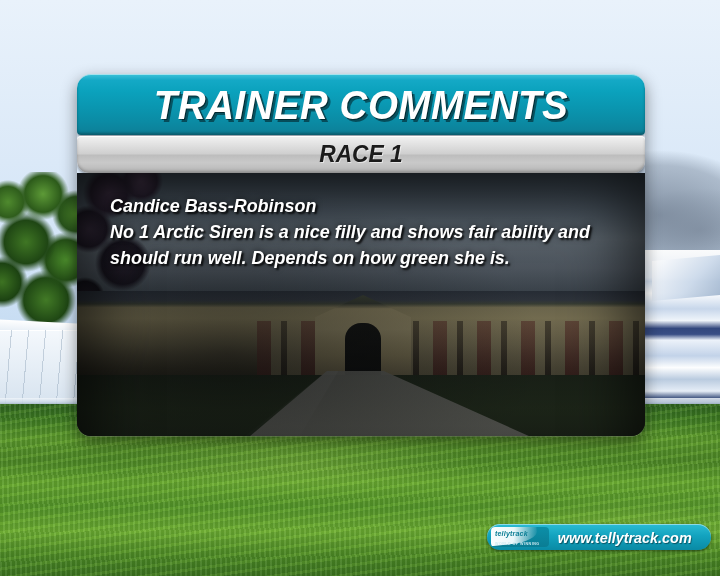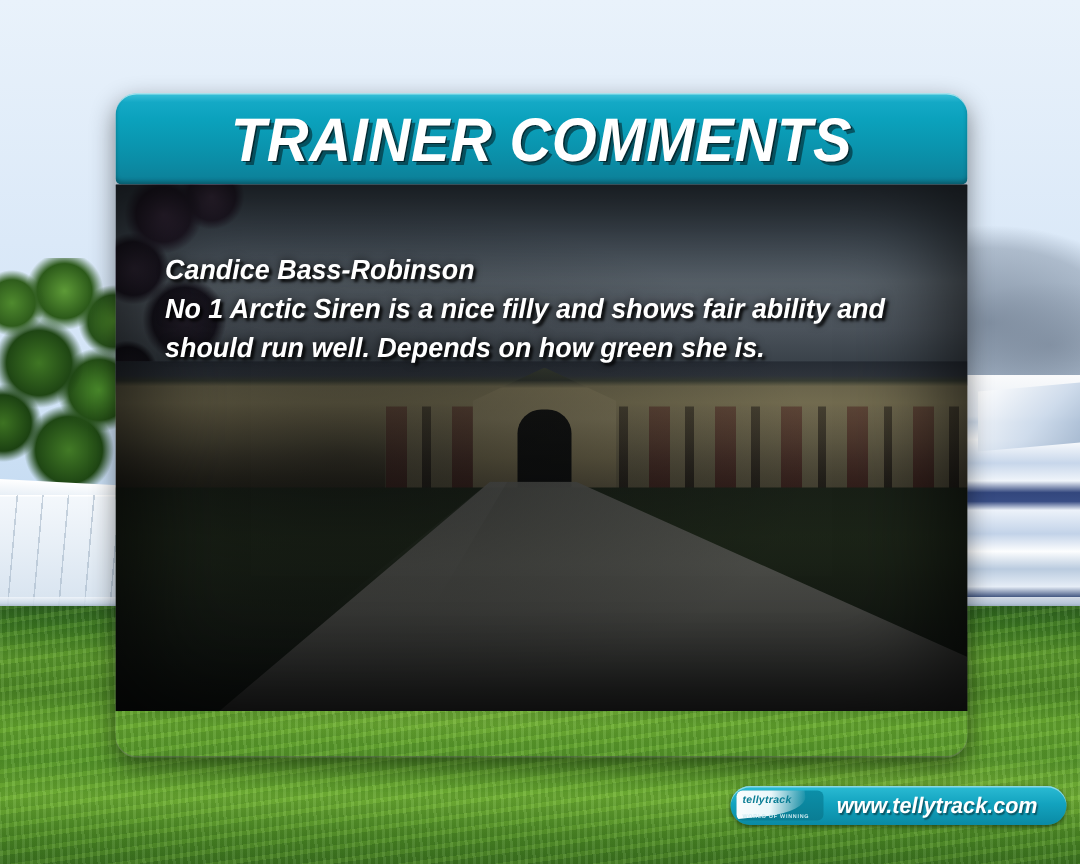--- a/index.html
+++ b/index.html
@@ -97,21 +97,21 @@
   #bg-rail {
     position: absolute;
     left: 0; right: 0; top: 398px; height: 7px;
     background: linear-gradient(180deg,#f1f6fb,#c8d6e4 60%,#93a6b8);
     opacity: .85;
   }
 
   
   #panel {
     position: absolute;
-    left: 77px; top: 62px; width: 568px; height: 442px;
+    left: 77px; top: 74px; width: 568px; height: 362px;
     border-radius: 14px;
     overflow: hidden;
     box-shadow: 0 6px 16px rgba(0,0,0,.45), 0 1px 0 rgba(255,255,255,.25);
   }
 
   
   #titlebar {
     position: relative;
     height: 61px;
     border-radius: 14px 14px 4px 4px;
@@ -240,21 +240,21 @@
       radial-gradient(ellipse 420px 220px at 150px 180px, rgba(0,0,0,.45), rgba(0,0,0,0) 75%);
   }
   #ph-vignette {
     position: absolute; inset: 0;
     box-shadow: inset 0 0 60px 18px rgba(0,0,0,.65);
   }
 
   
   #comments {
     position: absolute;
-    left: 33px; top: 20px; right: 20px; margin-top: 24px;
+    left: 33px; top: 20px; right: 20px;
   }
   .comment { margin-bottom: 22px; }
   .comment:last-child { margin-bottom: 0; }
   .trainer-name,
   .comment-line {
     color: #ffffff;
     font-size: 18.5px;
     font-weight: 700;
     font-style: italic;
     line-height: 26px;
@@ -340,20 +340,23 @@
     <div id="bg-grass"></div>
     <div id="bg-grass-tex"></div>
   </div>
 
   <div id="panel">
 
     <div id="titlebar">
       <div id="title-text">TRAINER COMMENTS</div>
     </div>
 
+    <div id="subbar">
+      <div id="subbar-text">RACE 1</div>
+    </div>
 
     <div id="body-area">
 
       <div id="ph-sky"></div>
       <div id="ph-tree"></div>
       <div id="ph-roofline"></div>
       <div id="ph-stable"></div>
       <div id="ph-stalls"></div>
       <div id="ph-porch"></div>
       <div id="ph-door"></div>

